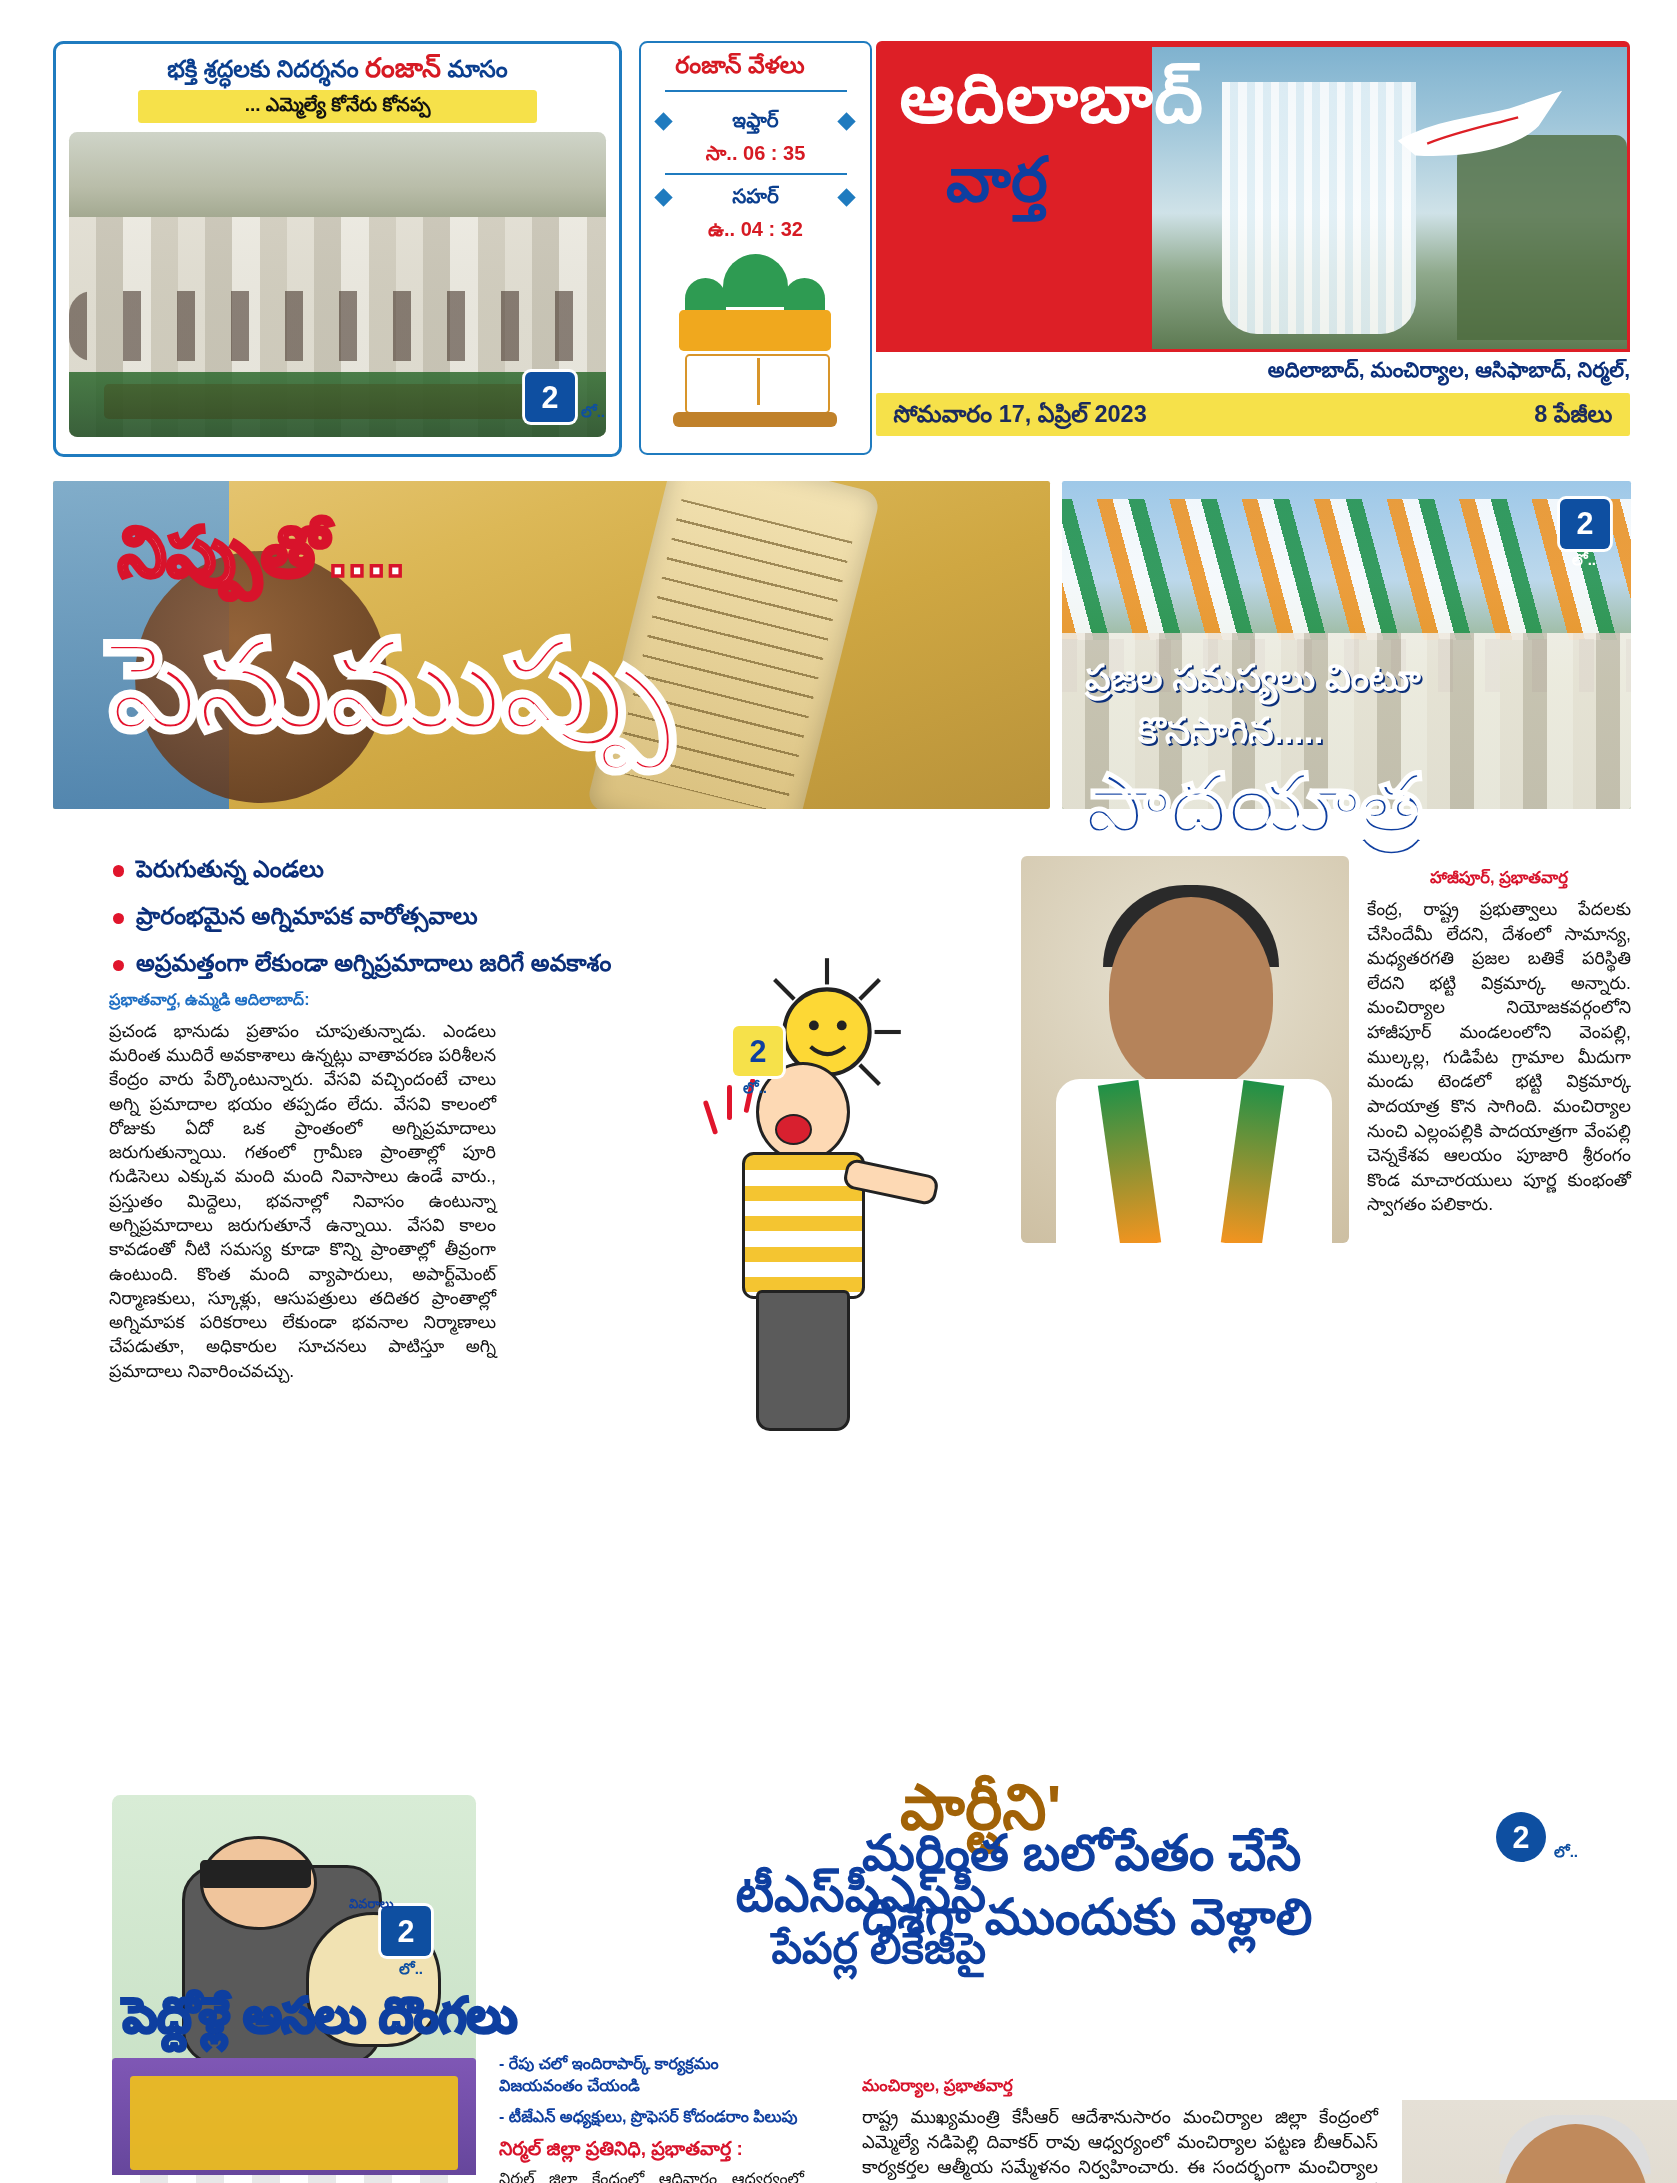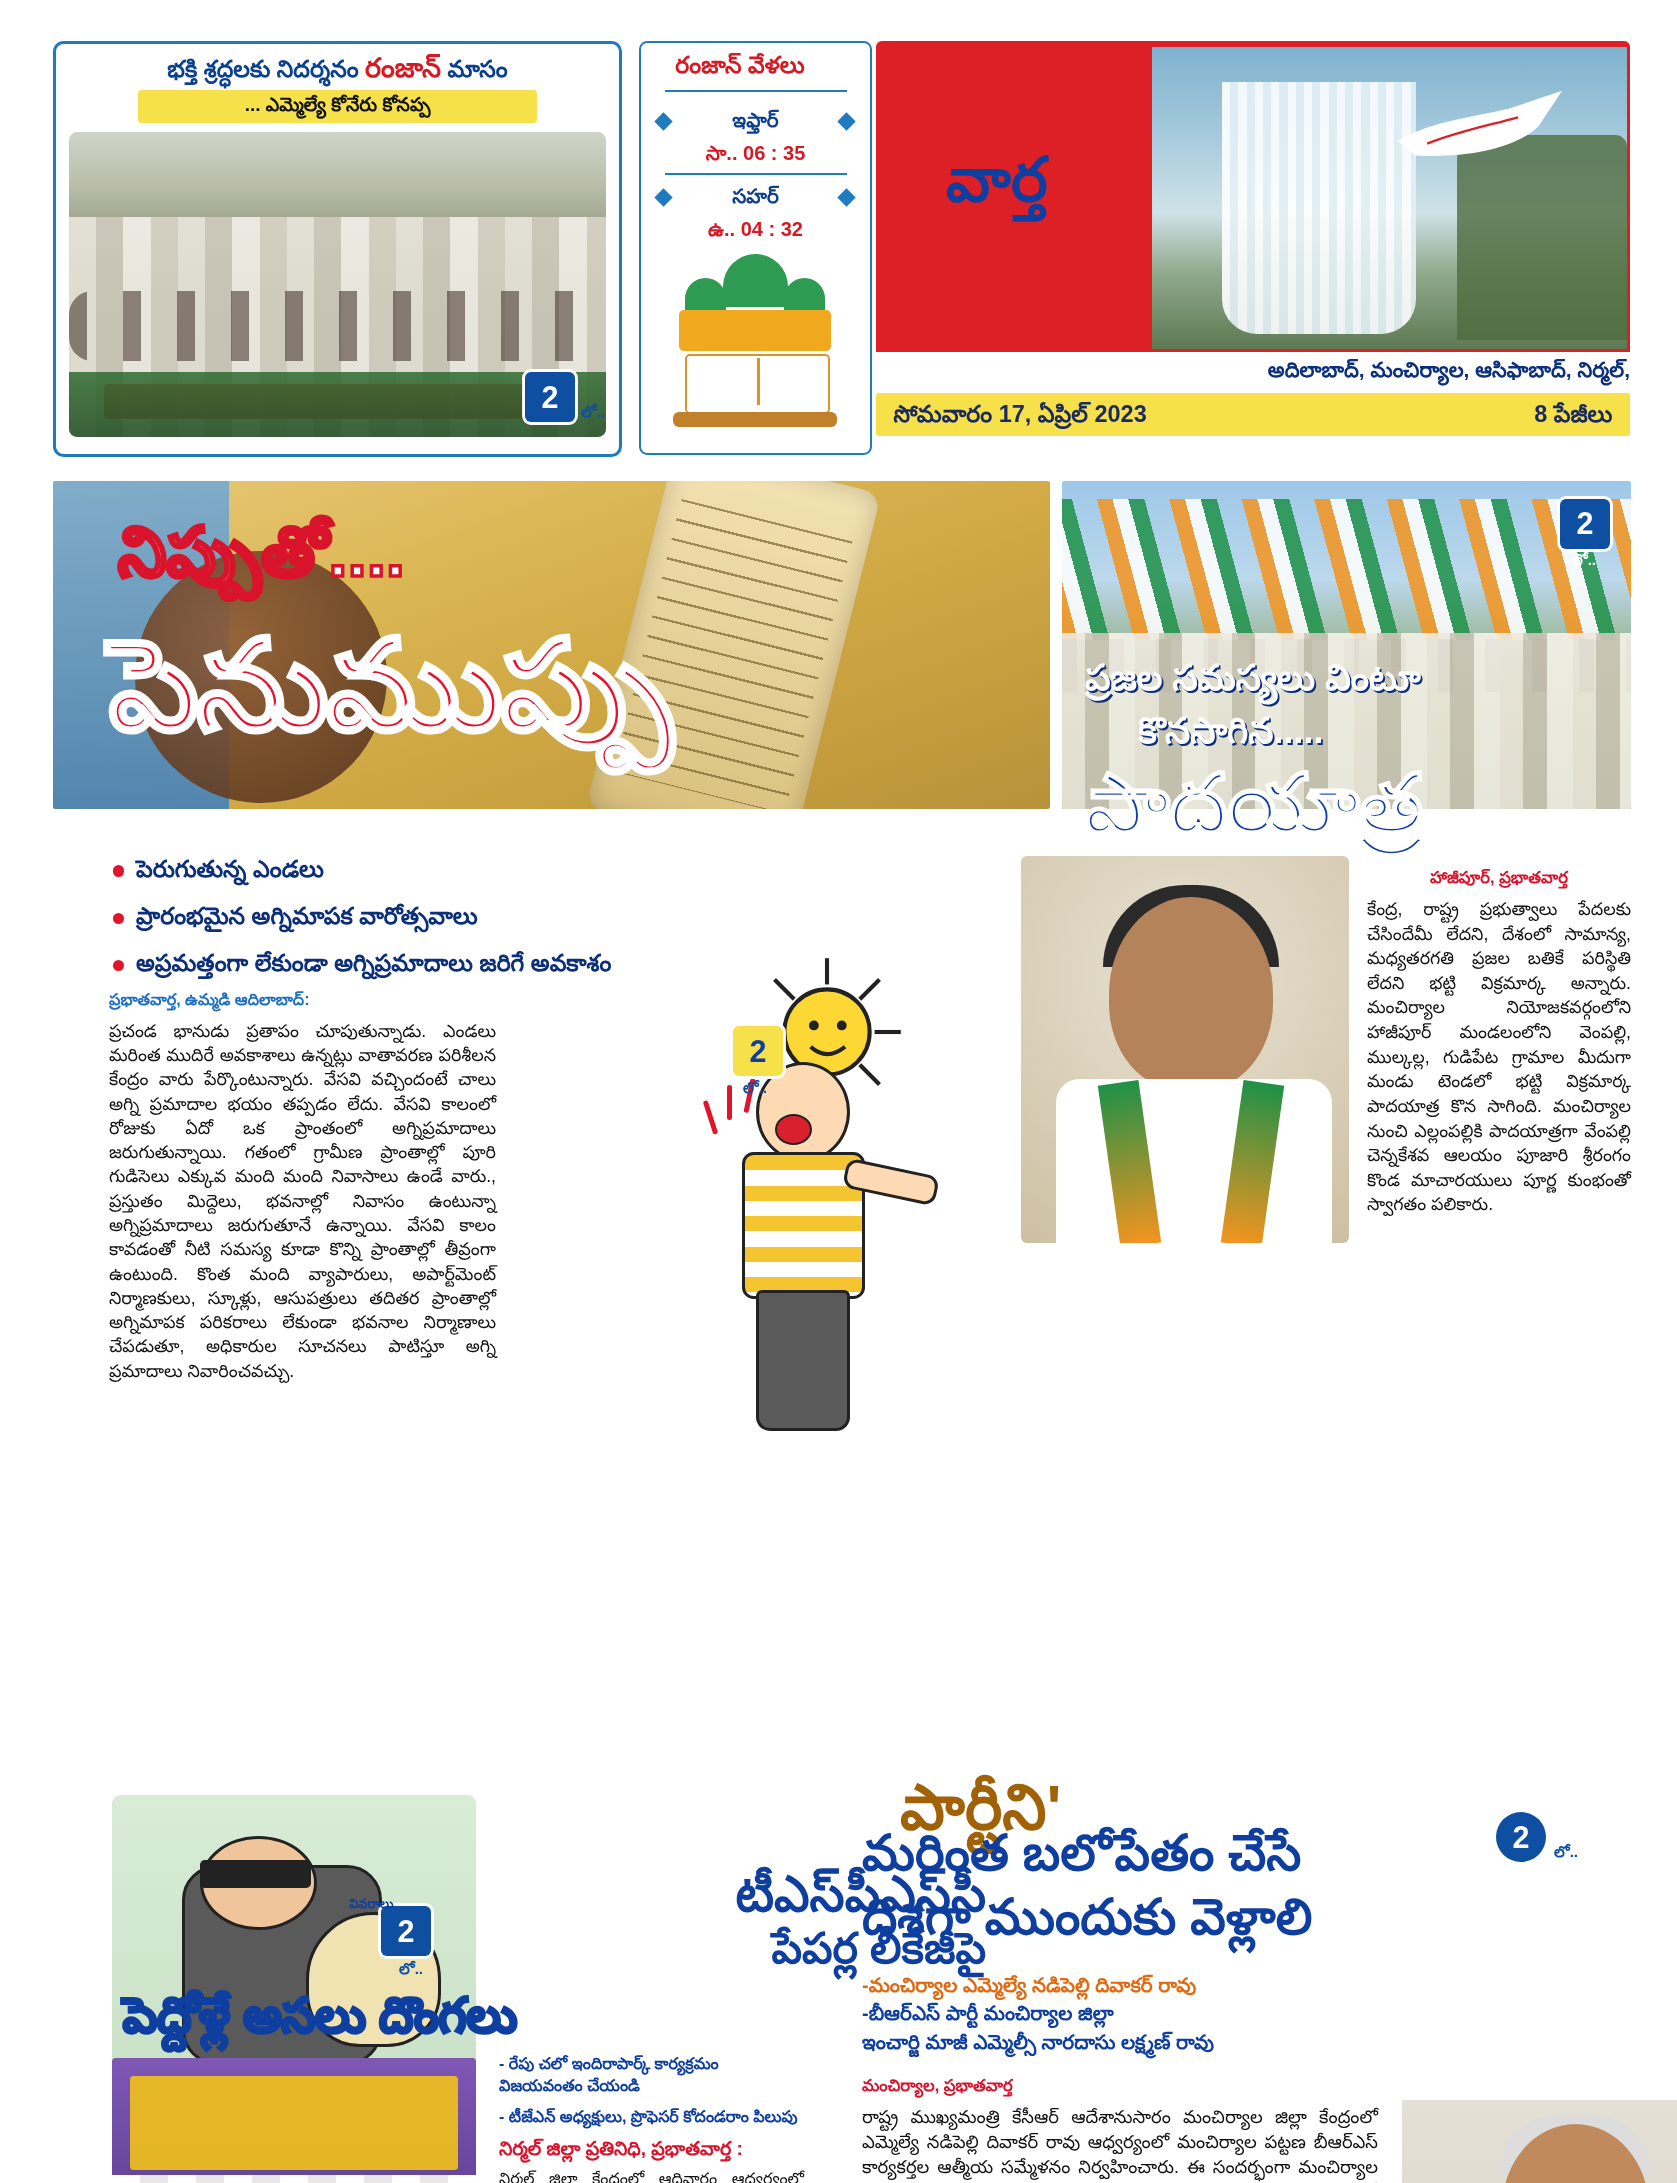--- a/index.html
+++ b/index.html
@@ -198,20 +198,21 @@
           <div class="base"></div>
       </div>
     </div>
 
     <div class="mh-right">
       <div class="redband"></div>
       <div class="photo">
         <div class="falls"></div>
           <div class="rock"></div>
       </div>
+      <div class="mh-title1">ఆదిలాబాద్</div>
       <div class="mh-title2">వార్త</div>
       <svg class="dove" viewBox="0 0 300 150">
         <path d="M10 95 C70 60 140 55 200 40 L290 10 L250 70 C210 110 120 125 40 120 Z" fill="#ffffff"></path>
         <path d="M60 100 C110 80 160 70 215 55" stroke="#dd1f26" stroke-width="4" fill="none"></path>
       </svg>
       <div class="mh-cities">అదిలాబాద్, మంచిర్యాల, ఆసిఫాబాద్, నిర్మల్,</div>
       <div class="mh-yellow"></div>
       <div class="mh-date">సోమవారం 17, ఏప్రిల్ 2023</div>
       <div class="mh-pages">8 పేజీలు</div>
     </div>
@@ -324,25 +325,20 @@
       <div class="ts-body">నిర్మల్ జిల్లా కేంద్రంలో ఆదివారం ఆధ్వర్యంలో టీఎస్‌పీఎస్‌సీ పేపర్ లీకేజీ, నిరుద్యోగుల గోడుపై రేపు మంగళవారం రోజు చలో ఇందిరాపార్కు కార్యక్రమం చేపడుతూ జరుగుతుందని తెలంగాణ జన సమితి (టీజేఎస్) అధినేత కోదండరాం పిలుపునిచ్చారు.</div>
     </div>
 
     <div class="pk">పార్టీని'</div>
     <div class="ph1">మరింత బలోపేతం చేసే</div>
     <div class="ph2">దిశగా ముందుకు వెళ్లాలి</div>
 
     <div class="pg-badge" style="left:1443px;top:1331px;border-radius:50%;">2</div>
     <div class="pg-badge-sub" style="left:1501px;top:1362px;">లో..</div>
 
-    <div class="sub-lines">
-      <div class="sub-line">-మంచిర్యాల ఎమ్మెల్యే నడిపెల్లి దివాకర్ రావు</div>
-      <div class="sub-line blue">-బీఆర్‌ఎస్ పార్టీ మంచిర్యాల జిల్లా</div>
-      <div class="sub-line blue">ఇంచార్జి మాజీ ఎమ్మెల్సీ నారదాసు లక్ష్మణ్ రావు</div>
-    </div>
 
     <div class="mic-photo">
       <div class="hair"></div>
         <div class="face"></div>
 
     </div>
 
     <div class="bot-col">
       <div class="bot-kicker">మంచిర్యాల, ప్రభాతవార్త</div>
       <div class="bot-body">రాష్ట్ర ముఖ్యమంత్రి కేసీఆర్ ఆదేశానుసారం మంచిర్యాల జిల్లా కేంద్రంలో ఎమ్మెల్యే నడిపెల్లి దివాకర్ రావు ఆధ్వర్యంలో మంచిర్యాల పట్టణ బీఆర్‌ఎస్ కార్యకర్తల ఆత్మీయ సమ్మేళనం నిర్వహించారు. ఈ సందర్భంగా మంచిర్యాల ఎమ్మెల్యే మాట్లాడుతూ కాంగ్రెస్ నేతలు అక్రమంగా సంపాదించిన డబ్బులతో పాదయాత్రలు, చేస్తున్నారని ప్రజలు వారిని నమ్మే పరిస్థితి లేదని అన్నారు.</div>

